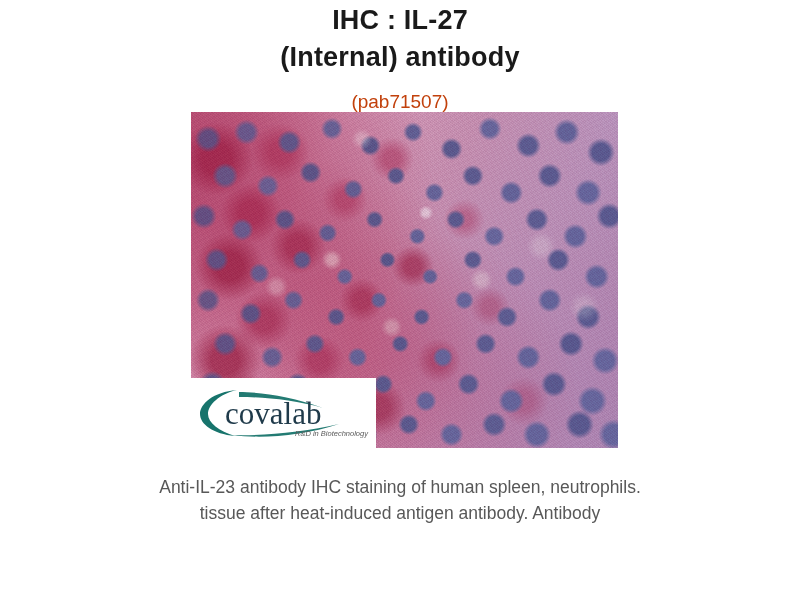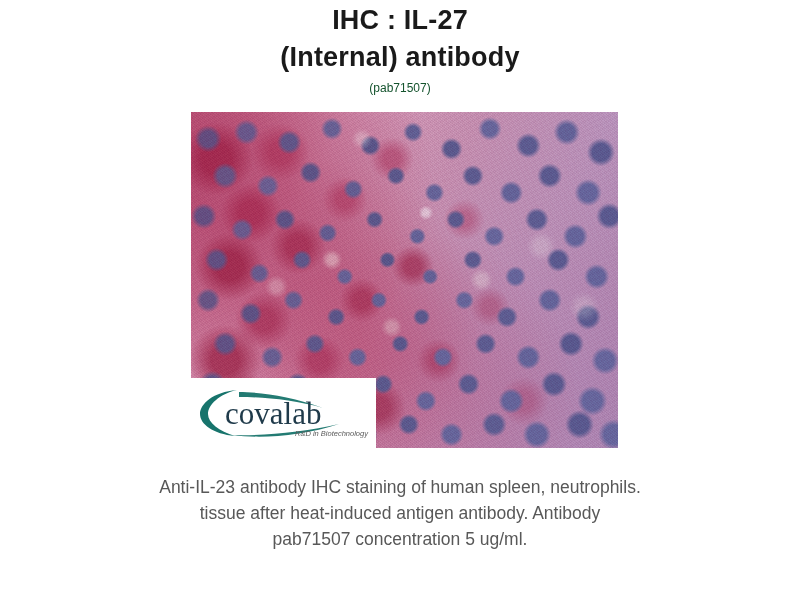--- a/index.html
+++ b/index.html
@@ -31,25 +31,25 @@
   }
   .title-line {
     font-size: 27px;
     font-weight: bold;
     color: #1a1a1a;
     line-height: 37px;
     letter-spacing: 0.2px;
     white-space: nowrap;
   }
   .subtitle-line {
-    font-size: 12px;
+    font-size: 19px;
     font-weight: normal;
-    color: #14532d;
+    color: #c2410c;
     line-height: 20px;
-    margin-top: 2px;
+    margin-top: 16px;
   }
 
   
   .micrograph {
     position: absolute;
     left: 191px;
     top: 112px;
     width: 427px;
     height: 336px;
     overflow: hidden;
@@ -279,16 +279,15 @@
 
           <text x="96" y="50" font-family="Liberation Sans, sans-serif" font-size="7.5" font-style="italic" fill="#5a5a5a">R&amp;D in Biotechnology</text>
         </svg>
       </div>
     </div>
   </div>
 
   <div class="caption">
     <div class="caption-line">Anti-IL-23 antibody IHC staining of human spleen, neutrophils.</div>
     <div class="caption-line">tissue after heat-induced antigen antibody. Antibody</div>
-    <div class="caption-line">pab71507 concentration 5 ug/ml.</div>
   </div>
 
 </div>
 
 </body></html>

